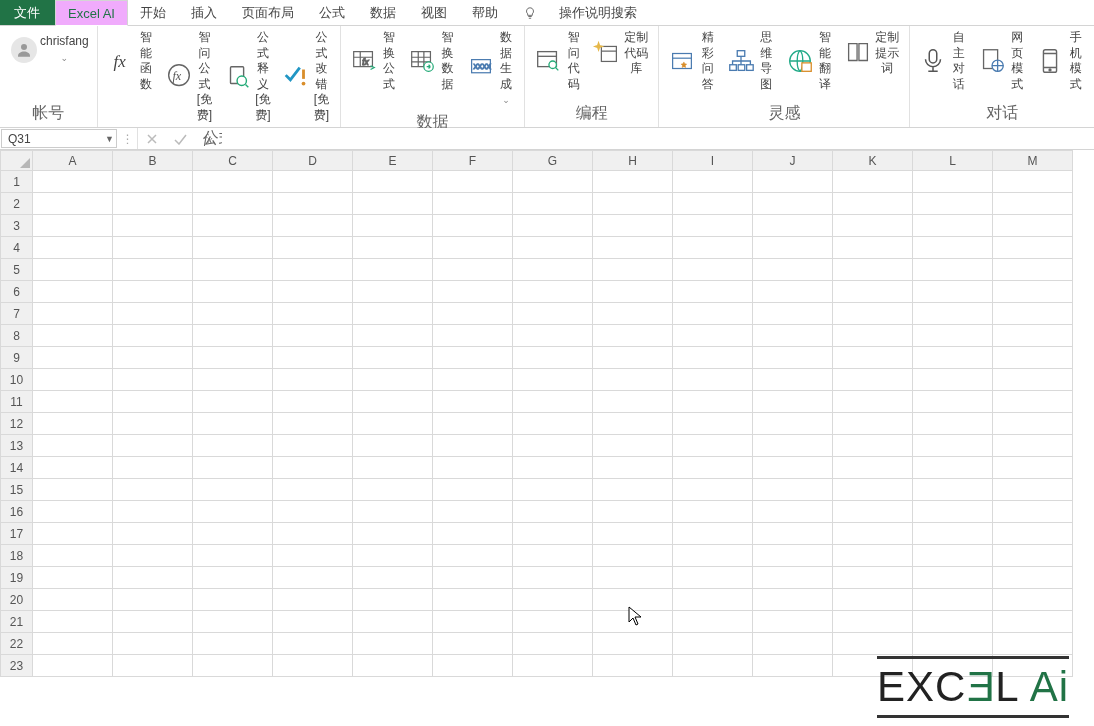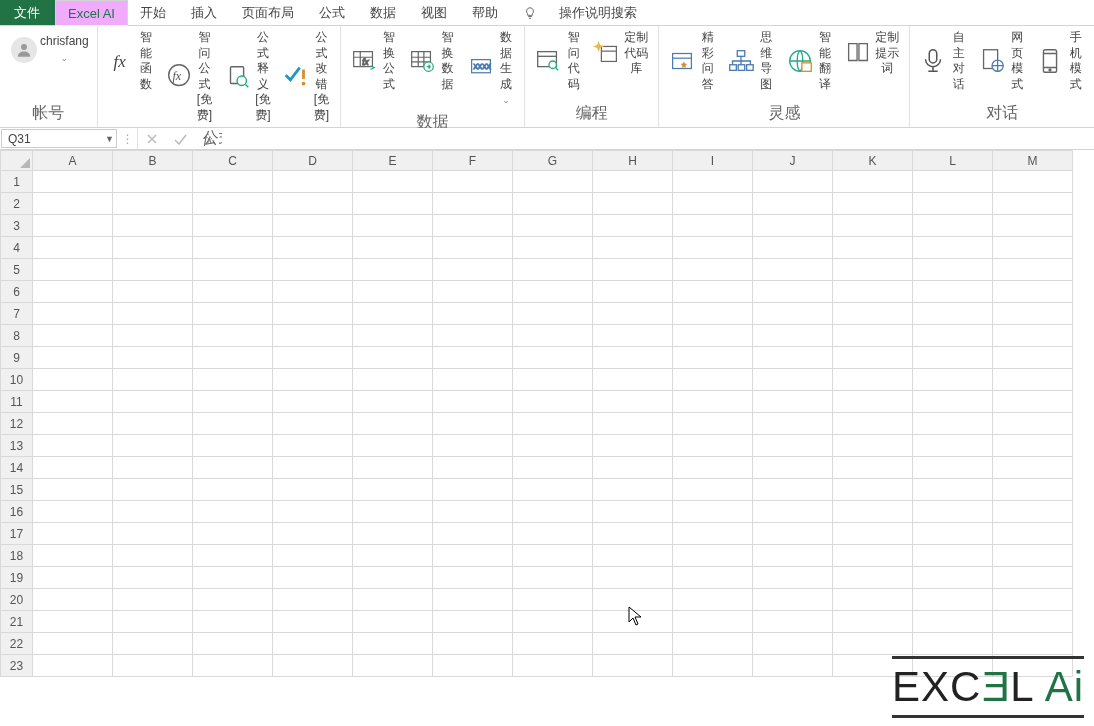--- a/index.html
+++ b/index.html
@@ -35,21 +35,21 @@
 
 .grid-wrap { position: relative; height: calc(726px - 26px - 102px - 22px); overflow: hidden; }
 .grid { border-collapse: collapse; table-layout: fixed; }
 .grid th, .grid td { border: 1px solid #d9d9d9; font-weight: normal; }
 .grid .corner { width: 32px; height: 20px; background: #f0f0f0; position: relative; }
 .grid .corner::after { content: ""; position: absolute; right: 2px; bottom: 2px; width: 0; height: 0; border-style: solid; border-width: 0 0 10px 10px; border-color: transparent transparent #b7b7b7 transparent; }
 .grid .col-h { height: 20px; background: #f0f0f0; text-align: center; font-size: 12px; color: #555; width: 80px; }
 .grid .row-h { width: 32px; background: #f0f0f0; text-align: center; font-size: 12px; color: #555; height: 22px; }
 .grid .cell { width: 80px; height: 22px; background: #fff; }
 
-.logo-overlay { position: absolute; right: 10px; bottom: 4px; pointer-events: none; margin-left: 7px; }
+.logo-overlay { position: absolute; right: 25px; bottom: 4px; pointer-events: none; margin-left: 7px; }
 .logo-overlay .bar { height: 3px; background: #333; margin: 4px 0; }
 .logo-text { font-family: Arial, sans-serif; font-size: 42px; font-weight: 400; letter-spacing: 1px; display: flex; align-items: baseline; }
 .logo-text .g { color: #217346; }
 .logo-text .k { color: #222; }
 
 .cursor-arrow { position: absolute; left: 628px; top: 456px; pointer-events: none; }
 
 svg { display: block; }
 </style>
 </head>

